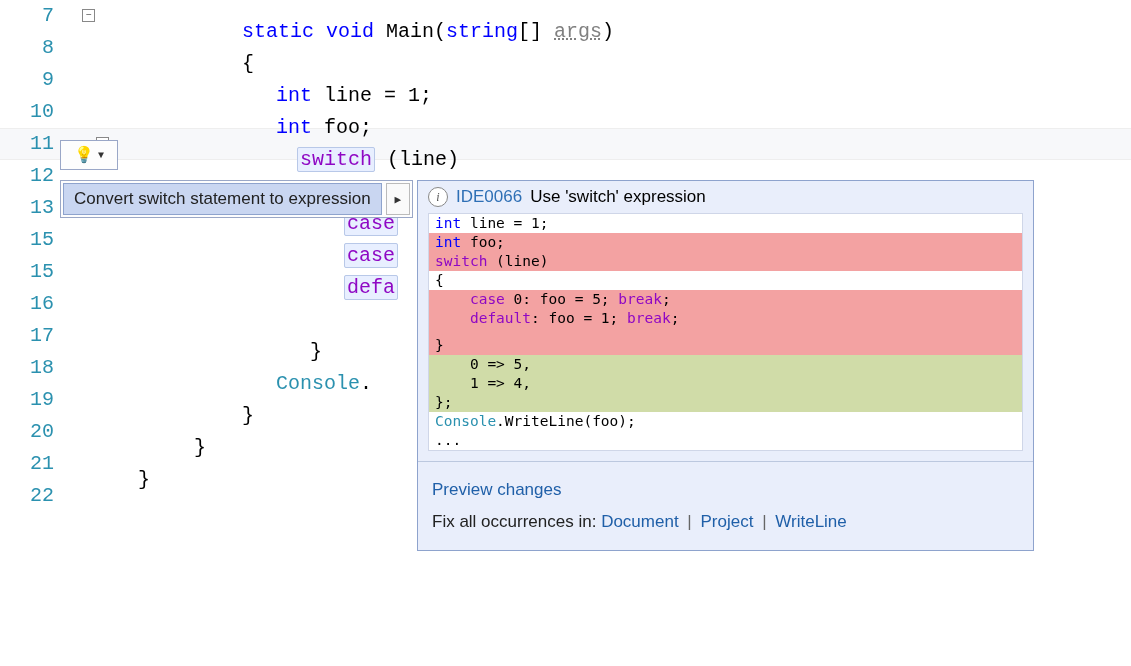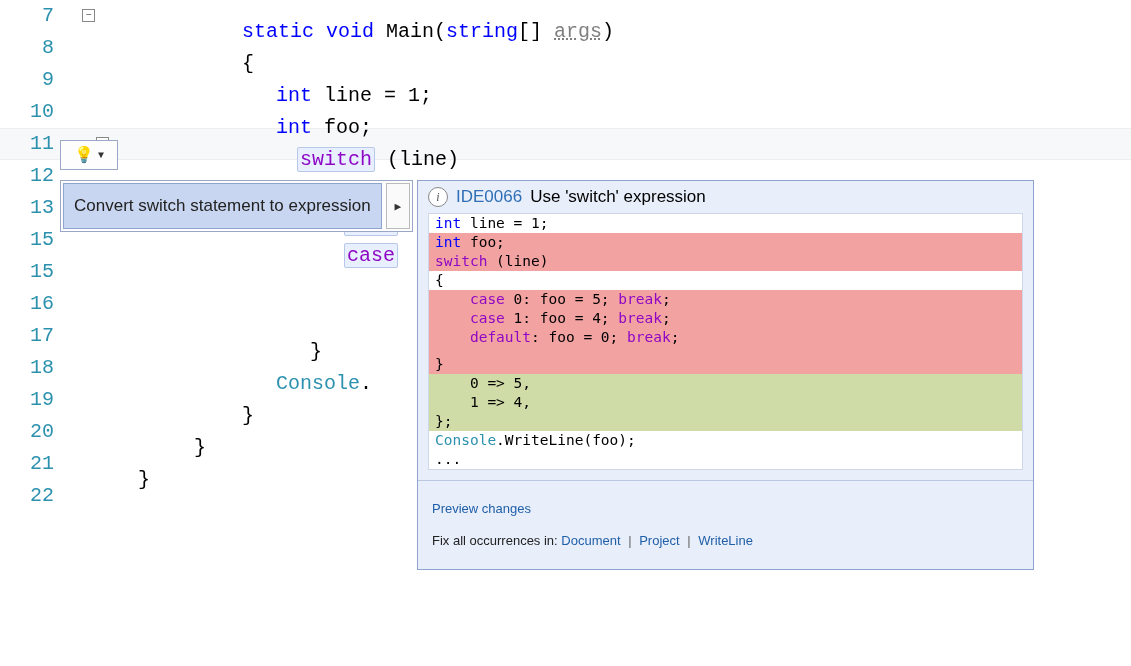--- a/index.html
+++ b/index.html
@@ -97,21 +97,21 @@
   .dropdown-arrow {
     font-size: 10px;
     color: #333;
   }
 
   
   .action-popup {
     position: absolute;
     left: 60px;
     top: 180px;
-    height: 52px;
+    height: 38px;
     border: 1px solid #9aa7c7;
     background: #fdfdfd;
     display: flex;
     align-items: stretch;
     z-index: 20;
   }
   .action-item {
     background: #c9d6f1;
     border: 1px solid #8ea3cd;
     margin: 2px;
@@ -179,21 +179,21 @@
   .pv-del { background: #f3a2a2; }
   .pv-add { background: #d0dca8; }
   .pv-kw { color: #0000ff; }
   .pv-purple { color: #8f08c4; }
   .pv-teal { color: #2b91af; }
 
   .preview-footer {
     border-top: 1px solid #bcc8df;
     padding: 12px 14px;
     font-family: 'Segoe UI', Arial, sans-serif;
-    font-size: 13px;
+    font-size: 17px;
     line-height: 32px;
     color: #222;
     background: #e9eefb;
   }
   .link { color: #1f5fa8; cursor: pointer; }
   .sep { color: #666; margin: 0 4px; }
 </style>
 </head>
 <body>
 
@@ -270,20 +270,21 @@
       </div>
     <div class="code" style="padding-left:212px"><span class="kw-purple highlight-box">case</span></div>
   </div>
 
   <div class="line">
     <div class="lineno">15</div>
     <div class="change-bar green"></div>
     <div class="gutter">
         <div class="outline-vert"></div>
       </div>
+    <div class="code" style="padding-left:212px"><span class="kw-purple highlight-box">defa</span></div>
   </div>
 
   <div class="line">
     <div class="lineno">16</div>
     <div class="change-bar green"></div>
     <div class="gutter">
         <div class="outline-vert"></div>
       </div>
     <div class="code"></div>
   </div>
@@ -361,22 +362,21 @@
     <span class="info-icon">i</span>
     <span class="ide-code">IDE0066</span>
     <span>Use 'switch' expression</span>
   </div>
   <div class="preview-body">
     <div class="pv-line"><span class="pv-kw">int</span><span> line = 1;</span></div>
     <div class="pv-line pv-del"><span class="pv-kw">int</span><span> foo;</span></div>
     <div class="pv-line pv-del"><span class="pv-purple">switch</span><span> (</span><span>line</span><span>)</span></div>
     <div class="pv-line">{</div>
     <div class="pv-line pv-del">    <span class="pv-purple">case</span><span> 0: foo = 5; </span><span class="pv-purple">break</span><span>;</span></div>
-    <div class="pv-line pv-del">    <span class="pv-purple">case</span><span> 1: foo = 4; </span><span class="pv-purple">break</span><span>;</span></div>
-    <div class="pv-line pv-del">    <span class="pv-purple">default</span><span>: foo = 0; </span><span class="pv-purple">break</span><span>;</span></div>
+    <div class="pv-line pv-del">    <span class="pv-purple">default</span><span>: foo = 1; </span><span class="pv-purple">break</span><span>;</span></div>
     <div class="pv-line pv-del" style="height:8px"></div>
     <div class="pv-line pv-del">}</div>
     <div class="pv-line pv-add">    0 =&gt; 5,</div>
     <div class="pv-line pv-add">    1 =&gt; 4,</div>
     <div class="pv-line pv-add">};</div>
     <div class="pv-line"><span class="pv-teal">Console</span><span>.WriteLine(foo);</span></div>
     <div class="pv-line">...</div>
   </div>
   <div class="preview-footer">
     <div><span class="link">Preview changes</span></div>

